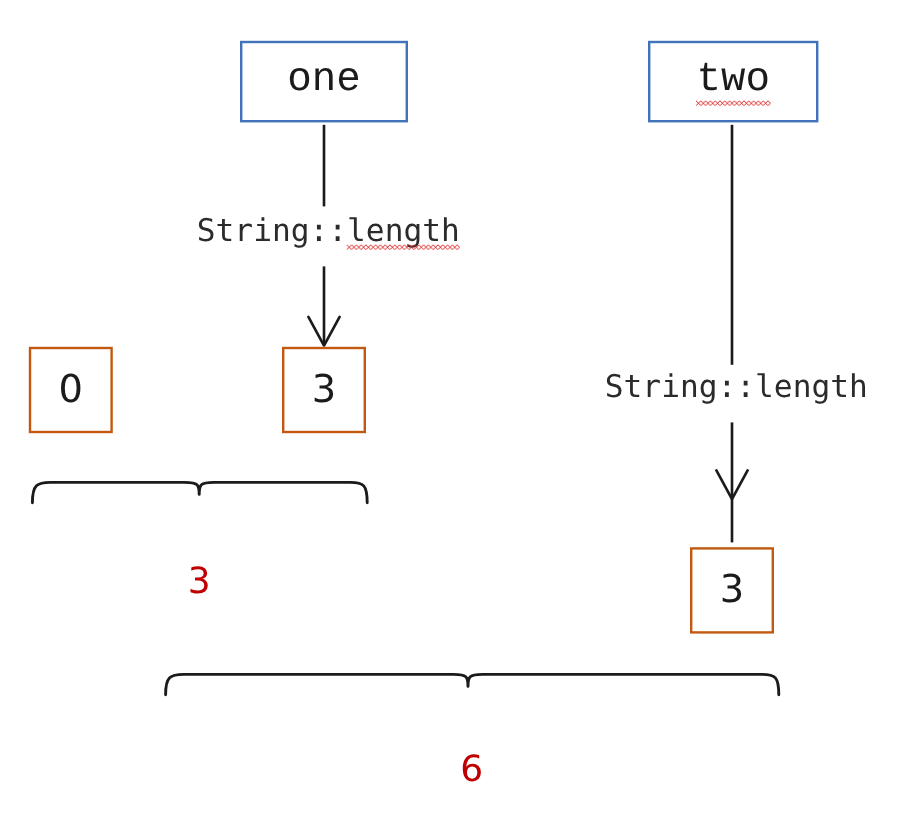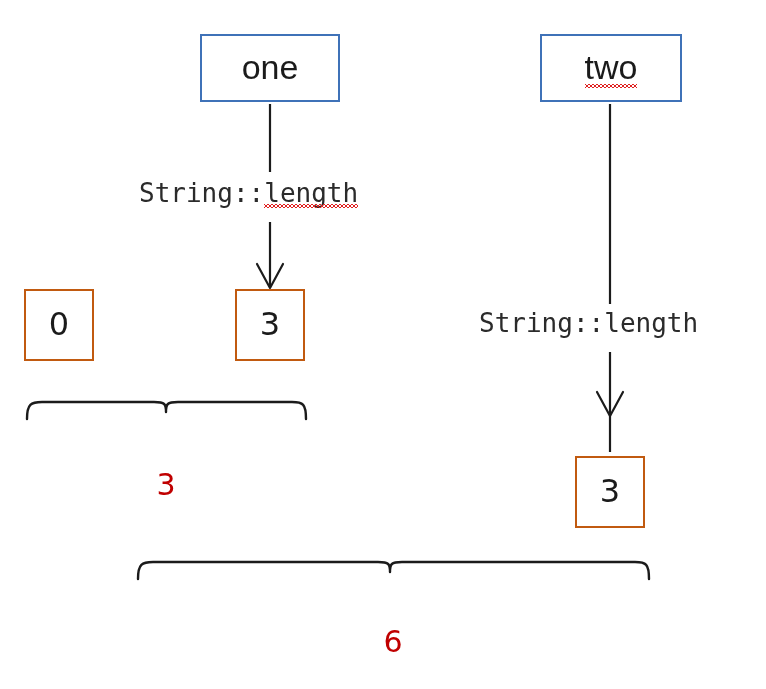--- a/index.html
+++ b/index.html
@@ -25,21 +25,21 @@
     box-sizing: border-box;
     display: flex;
     align-items: center;
     justify-content: center;
     background: #ffffff;
     line-height: 1;
     white-space: nowrap;
   }
   .node-box.blue {
     border: 2px solid #3f72b8;
-    font-family: Liberation Sans, sans-serif;
+    font-family: Liberation Mono, monospace;
     font-size: 34px;
     color: #1b1b1b;
   }
   .node-box.orange {
     border: 2px solid #c15a10;
     font-family: "DejaVu Sans", sans-serif;
     font-size: 32px;
     color: #1b1b1b;
   }
   .node-box .box-label {
@@ -62,20 +62,21 @@
     background-repeat: repeat-x;
   }
   
   .edge-label {
     position: absolute;
     font-family: "DejaVu Sans Mono", monospace;
     font-size: 26px;
     color: #2b2b2b;
     white-space: nowrap;
     line-height: 1;
+    margin-left: 25px;
   }
   .edge-label .seg { position: relative; display: inline-block; }
   
   .brace-caption {
     position: absolute;
     font-family: "DejaVu Sans", sans-serif;
     font-size: 30px;
     color: #c00000;
     white-space: nowrap;
     line-height: 1;

